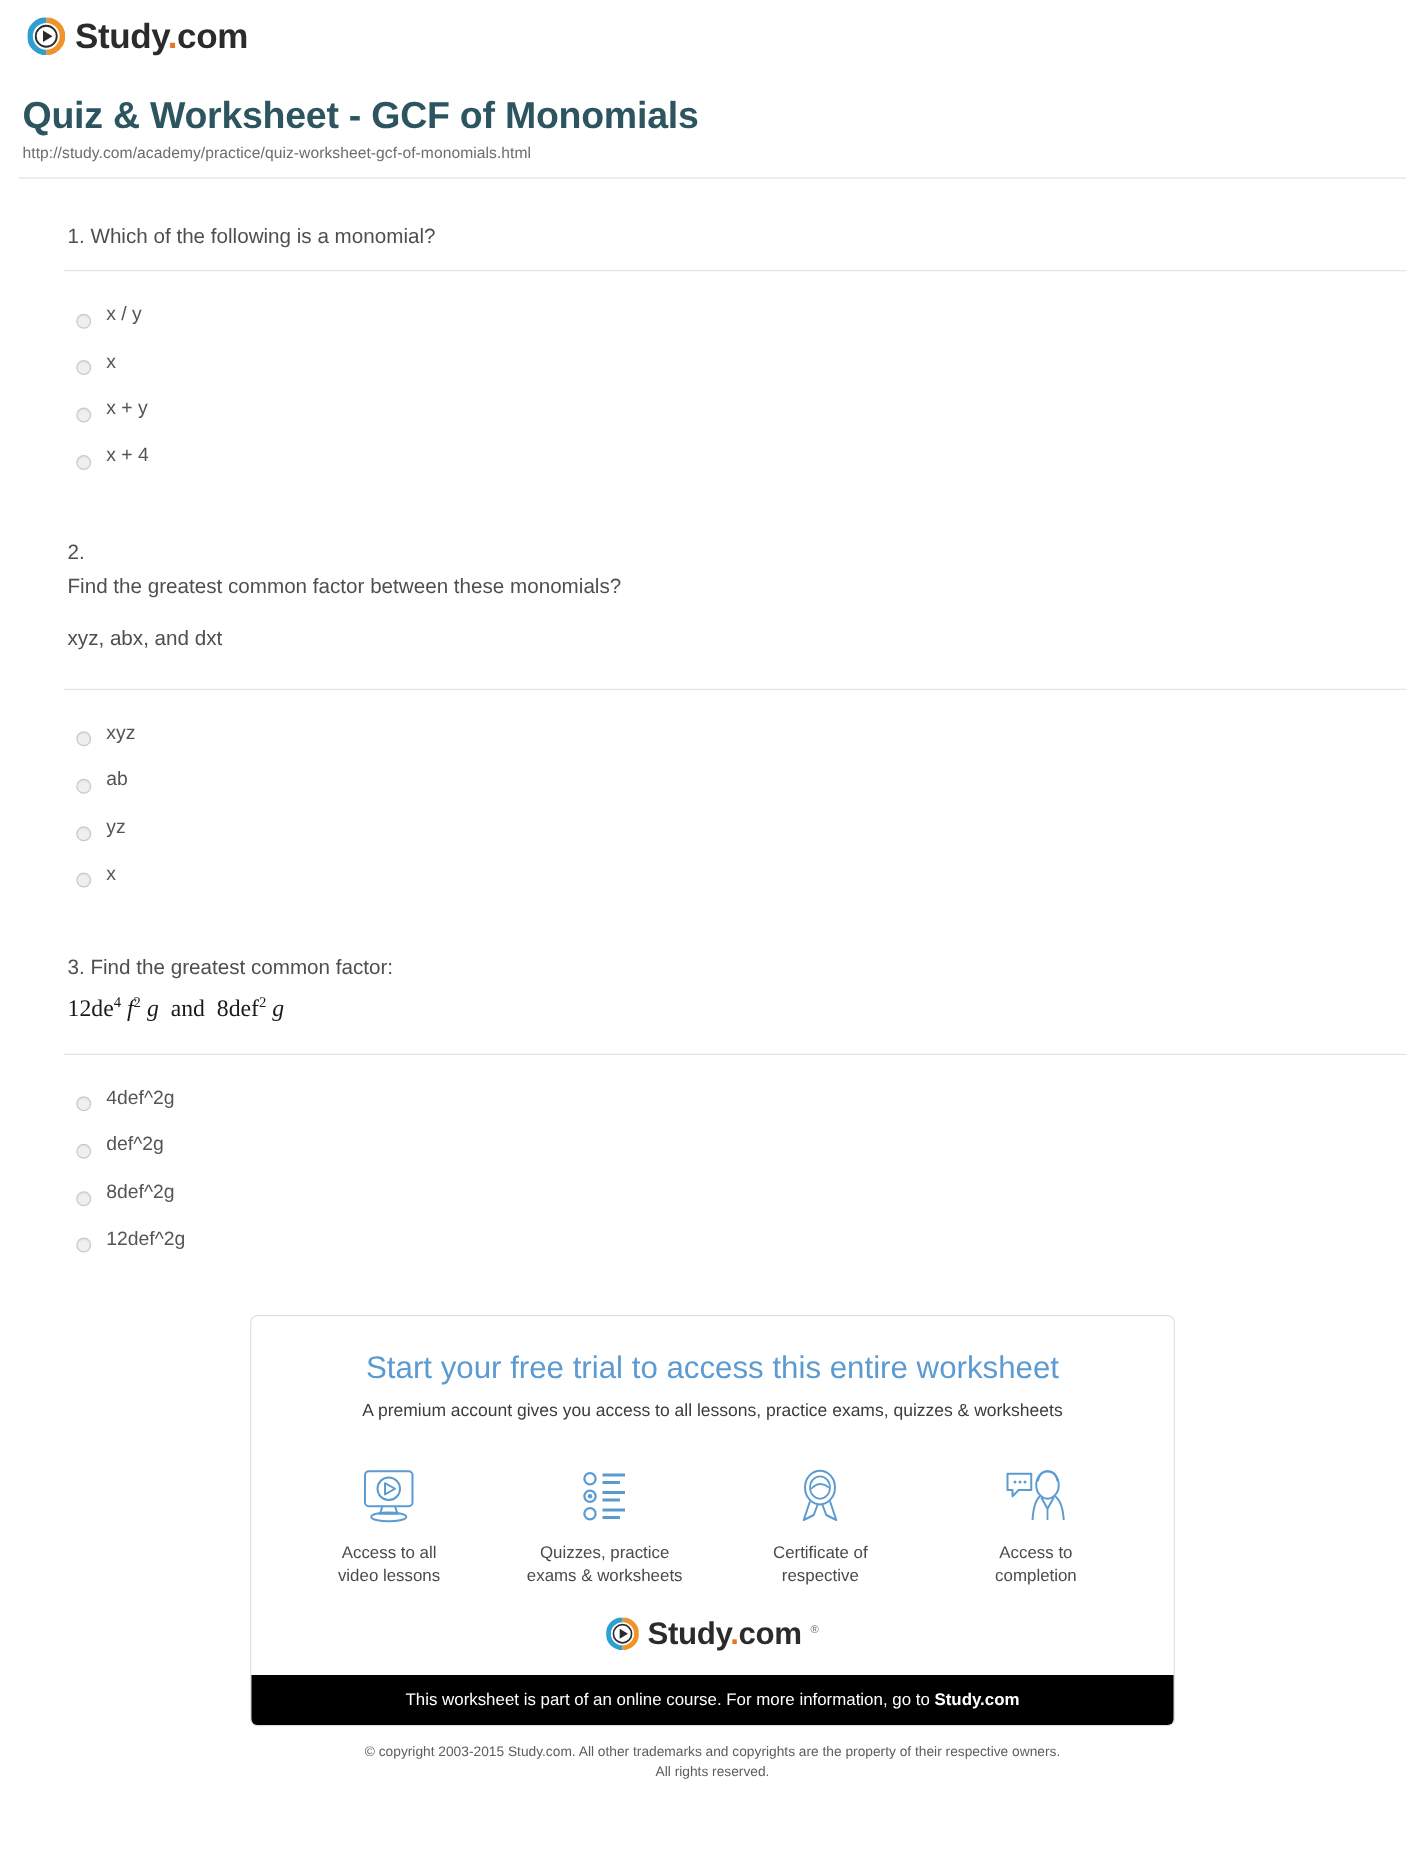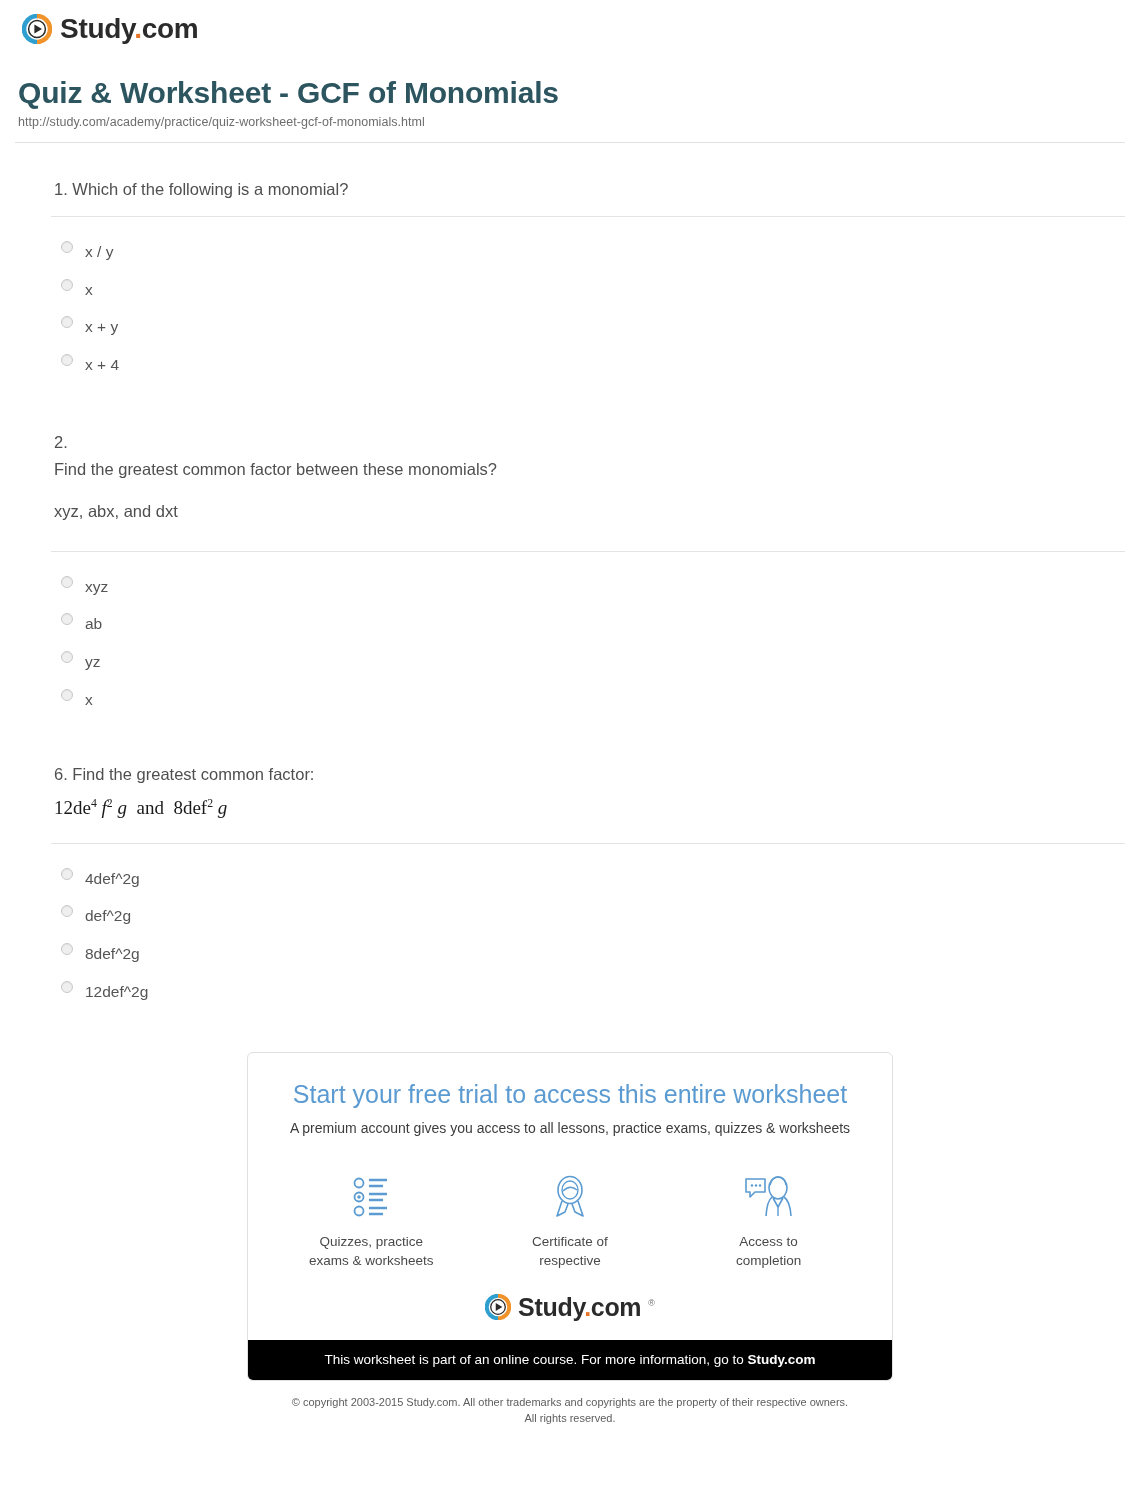--- a/index.html
+++ b/index.html
@@ -78,21 +78,21 @@
   .q-math i { font-style: italic; }
   .q-math sup { font-size: 0.62em; vertical-align: super; line-height: 0; }
   .q-rule {
     height: 1px;
     background: #e4e4e4;
     margin-top: 14px;
   }
   .options { padding: 16px 0 0 0; }
   .option {
     display: flex;
-    align-items: flex-start;
+    align-items: flex-end;
     gap: 12px;
     min-height: 28px;
     padding: 8px 0 8px 10px;
   }
   .radio {
     width: 12px;
     height: 12px;
     border-radius: 50%;
     border: 1px solid #c9c9c9;
     background: #efefef;
@@ -105,21 +105,21 @@
     line-height: 1.4;
   }
 
   
   .promo-wrap {
     display: flex;
     justify-content: center;
     margin-top: 42px;
   }
   .promo-card {
-    width: 646px;
+    width: 740px;
     border: 1px solid #e0e0e0;
     border-radius: 6px;
     overflow: hidden;
     background: #ffffff;
   }
   .promo-body { padding: 26px 20px 10px 20px; text-align: center; }
   .promo-headline {
     font-size: 25px;
     color: #5b9bd1;
     font-weight: 400;
@@ -248,21 +248,21 @@
         <span class="option-label">yz</span>
       </div>
       <div class="option">
         <span class="radio"></span>
         <span class="option-label">x</span>
       </div>
     </div>
   </div>
 
   <div class="question" style="padding-top:44px;">
-    <p class="q-prompt">6. Find the greatest common factor:</p>
+    <p class="q-prompt">3. Find the greatest common factor:</p>
     <div class="q-math"><span>12de</span><sup>4</sup>&nbsp;<i>f</i><sup>2</sup>&nbsp;<i>g</i>&nbsp;&nbsp;<span>and</span>&nbsp;&nbsp;<span>8def</span><sup>2</sup>&nbsp;<i>g</i></div>
     <div class="q-rule" style="margin-top:22px;"></div>
     <div class="options">
       <div class="option">
         <span class="radio"></span>
         <span class="option-label">4def^2g</span>
       </div>
       <div class="option">
         <span class="radio"></span>
         <span class="option-label">def^2g</span>
@@ -280,20 +280,31 @@
 </div>
 
 <div class="promo-wrap">
   <div class="promo-card">
     <div class="promo-body">
       <p class="promo-headline">Start your free trial to access this entire worksheet</p>
       <p class="promo-sub">A premium account gives you access to all lessons, practice exams, quizzes &amp; worksheets</p>
     </div>
 
     <div class="features">
+      <div class="feature">
+        <svg class="feature-icon" viewBox="0 0 52 46">
+          <rect x="7" y="3" width="38" height="28" rx="3" fill="none" stroke="#5b9bd1" stroke-width="1.6"></rect>
+          <circle cx="26" cy="17" r="9" fill="none" stroke="#5b9bd1" stroke-width="1.6"></circle>
+          <polygon points="23,12.5 31,17 23,21.5" fill="none" stroke="#5b9bd1" stroke-width="1.6" stroke-linejoin="round"></polygon>
+          <path d="M21 31 L19 37 L33 37 L31 31" fill="none" stroke="#5b9bd1" stroke-width="1.6"></path>
+          <ellipse cx="26" cy="39.5" rx="14" ry="3.5" fill="none" stroke="#5b9bd1" stroke-width="1.6"></ellipse>
+        </svg>
+        <span class="feature-label">Access to all
+video lessons</span>
+      </div>
       <div class="feature">
         <svg class="feature-icon" viewBox="0 0 52 46">
           <circle cx="14" cy="9" r="4.5" fill="none" stroke="#5b9bd1" stroke-width="1.8"></circle>
           <circle cx="14" cy="23" r="4.5" fill="none" stroke="#5b9bd1" stroke-width="1.8"></circle>
           <circle cx="14" cy="37" r="4.5" fill="none" stroke="#5b9bd1" stroke-width="1.8"></circle>
           <circle cx="14" cy="23" r="1.8" fill="#5b9bd1"></circle>
           <line x1="24" y1="6" x2="42" y2="6" stroke="#5b9bd1" stroke-width="2.4"></line>
           <line x1="24" y1="12" x2="38" y2="12" stroke="#5b9bd1" stroke-width="2.4"></line>
           <line x1="24" y1="20" x2="42" y2="20" stroke="#5b9bd1" stroke-width="2.4"></line>
           <line x1="24" y1="26" x2="38" y2="26" stroke="#5b9bd1" stroke-width="2.4"></line>

